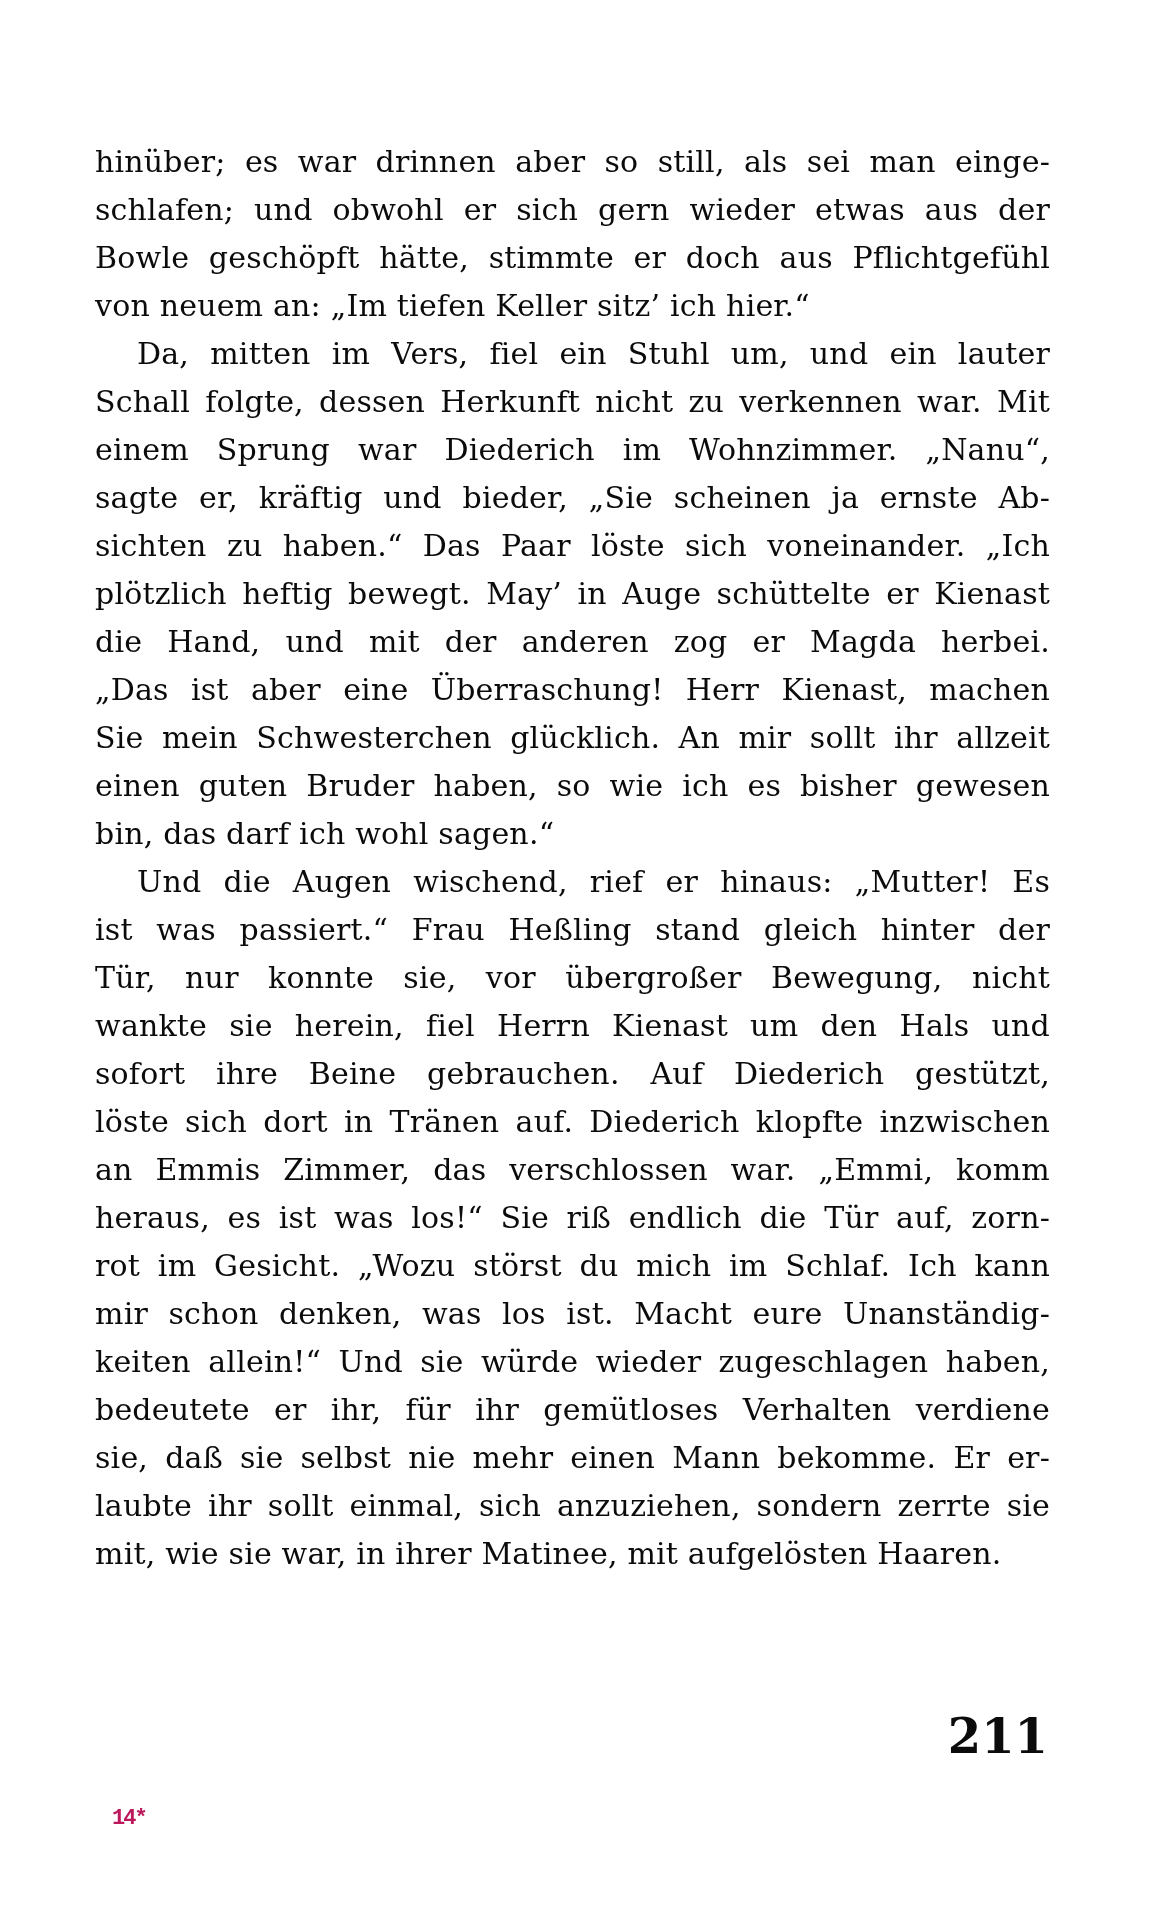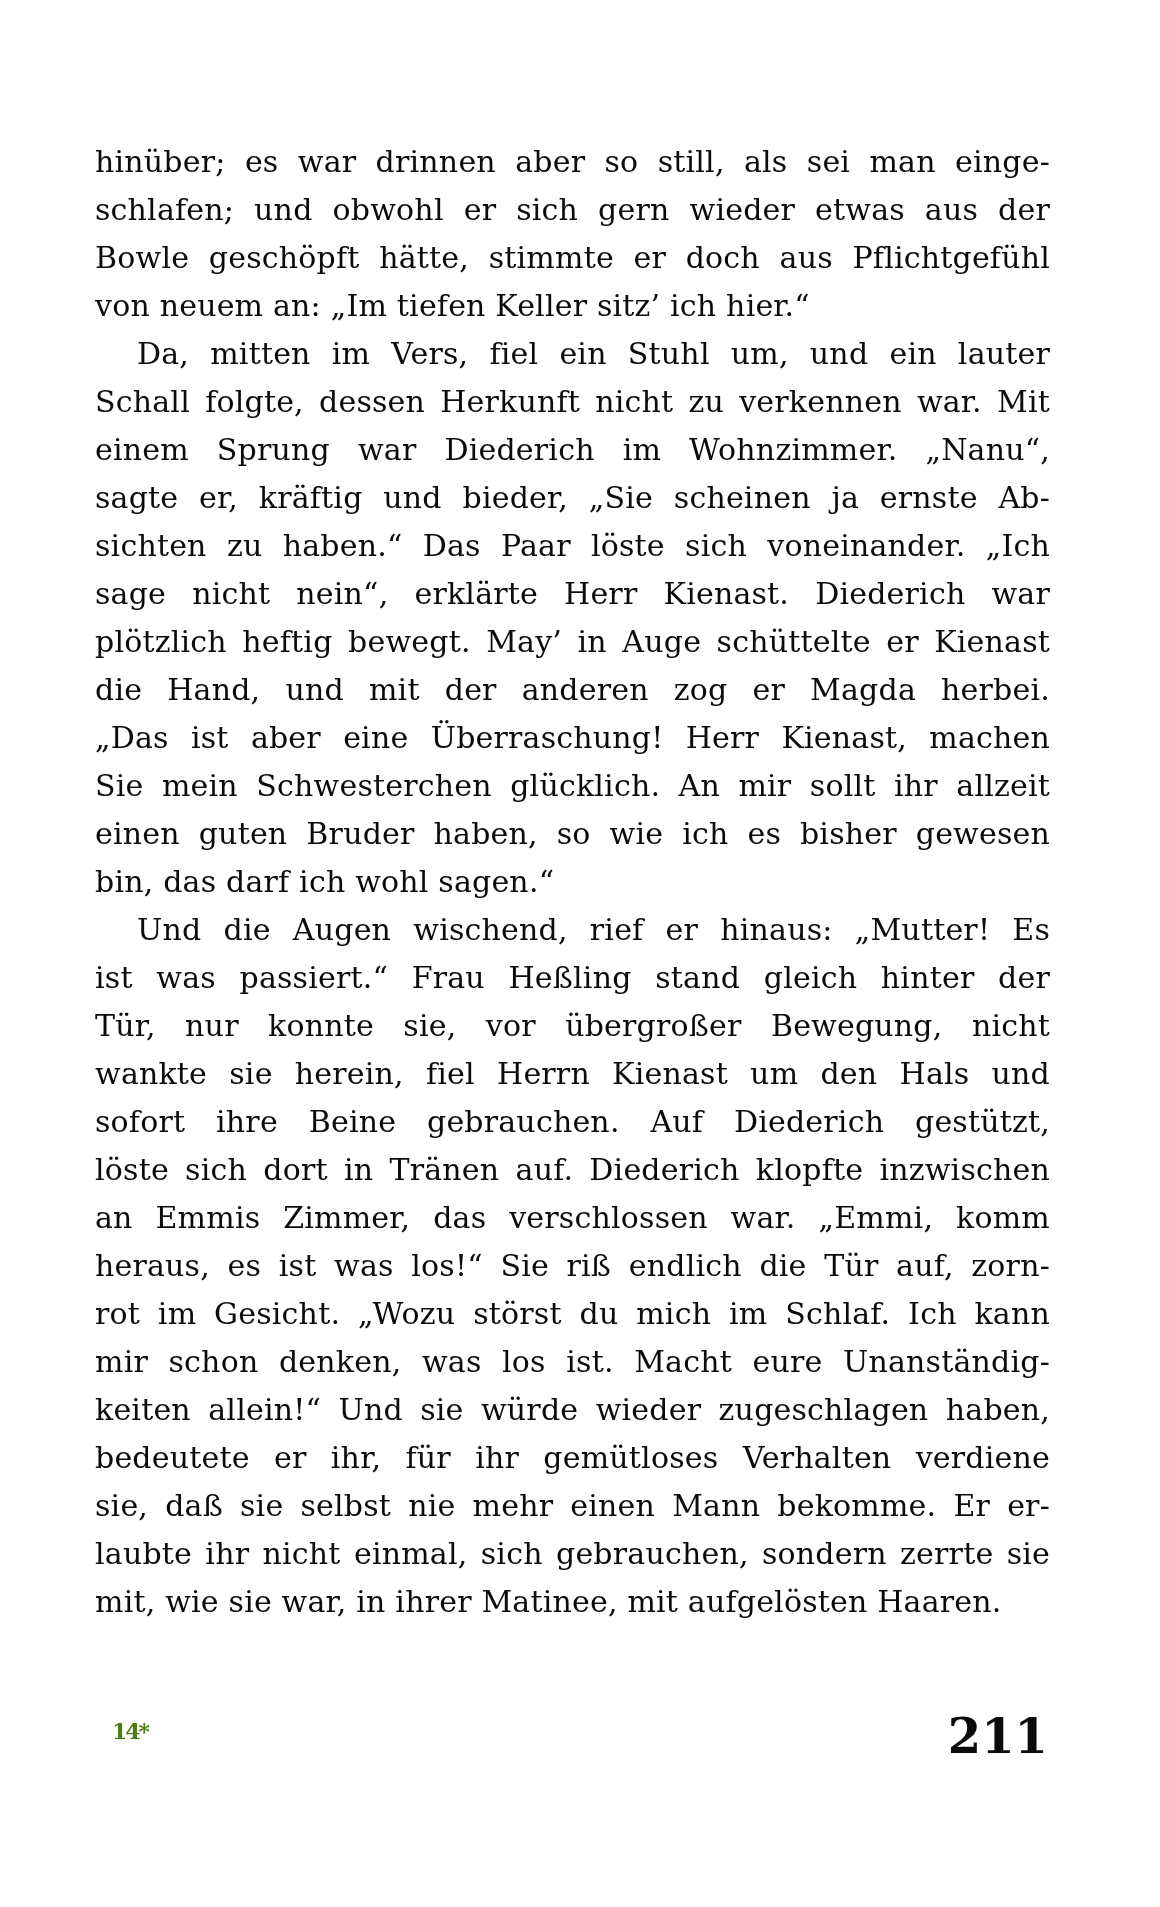--- a/index.html
+++ b/index.html
@@ -39,25 +39,26 @@
   }
   .line.indent {
     text-indent: 42px;
   }
   .line.last {
     text-align-last: left;
   }
   .footer-signature {
     position: absolute;
     left: 112px;
-    top: 1718px;
+    top: 1806px;
     font-size: 22px;
     font-weight: bold;
     letter-spacing: -2px;
-    color: #4d7c0f;
+    color: #be185d;
+    font-family: Liberation Mono, monospace;
   }
   .footer-page-number {
     position: absolute;
     right: 112px;
     top: 1708px;
     font-size: 48px;
     font-weight: bold;
     color: #0b0b0b;
   }
 </style>
@@ -73,21 +74,20 @@
         <div class="line">schlafen; und obwohl er sich gern wieder etwas aus der</div>
         <div class="line">Bowle geschöpft hätte, stimmte er doch aus Pflichtgefühl</div>
         <div class="line last">von neuem an: „Im tiefen Keller sitz’ ich hier.“</div>
       </div>
       <div class="paragraph">
         <div class="line indent">Da, mitten im Vers, fiel ein Stuhl um, und ein lauter</div>
         <div class="line">Schall folgte, dessen Herkunft nicht zu verkennen war. Mit</div>
         <div class="line">einem Sprung war Diederich im Wohnzimmer. „Nanu“,</div>
         <div class="line">sagte er, kräftig und bieder, „Sie scheinen ja ernste Ab-</div>
         <div class="line">sichten zu haben.“ Das Paar löste sich voneinander. „Ich</div>
-        <div class="line">sage nicht nein“, erklärte Herr Kienast. Diederich war</div>
         <div class="line">plötzlich heftig bewegt. May’ in Auge schüttelte er Kienast</div>
         <div class="line">die Hand, und mit der anderen zog er Magda herbei.</div>
         <div class="line">„Das ist aber eine Überraschung! Herr Kienast, machen</div>
         <div class="line">Sie mein Schwesterchen glücklich. An mir sollt ihr allzeit</div>
         <div class="line">einen guten Bruder haben, so wie ich es bisher gewesen</div>
         <div class="line last">bin, das darf ich wohl sagen.“</div>
       </div>
       <div class="paragraph">
         <div class="line indent">Und die Augen wischend, rief er hinaus: „Mutter! Es</div>
         <div class="line">ist was passiert.“ Frau Heßling stand gleich hinter der</div>
@@ -95,21 +95,21 @@
         <div class="line">wankte sie herein, fiel Herrn Kienast um den Hals und</div>
         <div class="line">sofort ihre Beine gebrauchen. Auf Diederich gestützt,</div>
         <div class="line">löste sich dort in Tränen auf. Diederich klopfte inzwischen</div>
         <div class="line">an Emmis Zimmer, das verschlossen war. „Emmi, komm</div>
         <div class="line">heraus, es ist was los!“ Sie riß endlich die Tür auf, zorn-</div>
         <div class="line">rot im Gesicht. „Wozu störst du mich im Schlaf. Ich kann</div>
         <div class="line">mir schon denken, was los ist. Macht eure Unanständig-</div>
         <div class="line">keiten allein!“ Und sie würde wieder zugeschlagen haben,</div>
         <div class="line">bedeutete er ihr, für ihr gemütloses Verhalten verdiene</div>
         <div class="line">sie, daß sie selbst nie mehr einen Mann bekomme. Er er-</div>
-        <div class="line">laubte ihr nicht einmal, sich gebrauchen, sondern zerrte sie</div>
+        <div class="line">laubte ihr sollt einmal, sich anzuziehen, sondern zerrte sie</div>
         <div class="line last">mit, wie sie war, in ihrer Matinee, mit aufgelösten Haaren.</div>
       </div>
     </div>
 
   <div class="footer-signature">14*</div>
 
   <div class="footer-page-number">211</div>
 
 </div>
 

